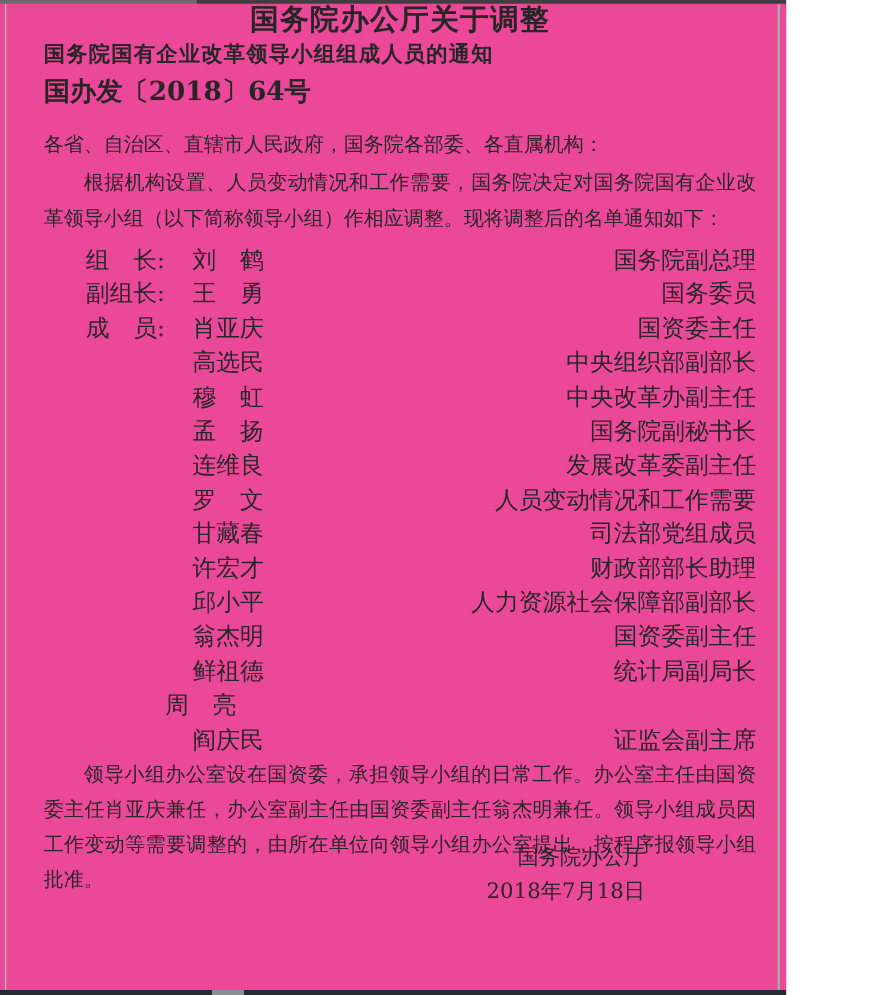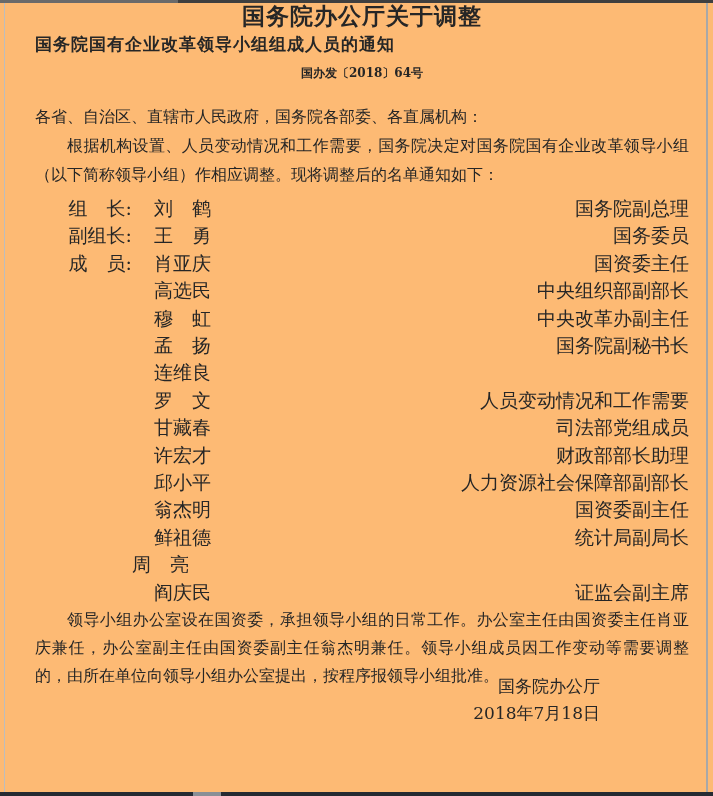--- a/index.html
+++ b/index.html
@@ -1,20 +1,20 @@
 <!DOCTYPE html>
 <html lang="zh"><head>
 <meta charset="utf-8">
 <style>
   html,body { margin:0; padding:0; background:#ffffff; }
   .page {
     position:relative;
-    width:713px; height:796px;
+    width:629px; height:796px;
     box-sizing:border-box;
-    background:#fdba74;
+    background:#ec4899;
     overflow:hidden;
     font-family:"DejaVu Serif","Liberation Serif",serif;
     color:#262626;
   }
   .top-bar {
     position:absolute; top:0; left:0; right:0; height:3px;
     background:linear-gradient(90deg,#6a6a6a 0 25%,#3f3f3f 25% 100%);
     z-index:3;
   }
   .bottom-bar {
@@ -26,21 +26,21 @@
     position:absolute; top:0; bottom:0; left:4px; right:5px;
     border-left:1px solid #bdbdbd;
     border-right:2px solid #a8a8a8;
     pointer-events:none;
     z-index:2;
   }
   .content { position:relative; padding:2px 24px 0 35px; z-index:1; }
 
   .title-line1 { text-align:center; font-size:23px; font-weight:700; line-height:27px; letter-spacing:1px; }
   .title-line2 { text-align:left; font-size:17px; font-weight:700; line-height:31px; letter-spacing:1px; }
-  .doc-number  { text-align:center; font-size:12px; font-weight:700; line-height:26px; }
+  .doc-number  { font-size:21px; font-weight:700; line-height:26px; }
 
   .salutation {
     margin-top:16px;
     font-size:16px; line-height:29px;font-family:Liberation Serif, serif;
   }
   .intro {
     font-size:16px; line-height:29px;
     text-indent:32px;
     text-align:justify;
   }
@@ -115,20 +115,21 @@
           <span class="post">中央改革办副主任</span>
       </div>
       <div class="row">
         <span class="lbl"></span>
           <span class="name">孟　扬</span>
           <span class="post">国务院副秘书长</span>
       </div>
       <div class="row">
         <span class="lbl"></span>
           <span class="name">连维良</span>
+          <span class="post">发展改革委副主任</span>
       </div>
       <div class="row">
         <span class="lbl"></span>
           <span class="name">罗　文</span>
           <span class="post">人员变动情况和工作需要</span>
       </div>
       <div class="row">
         <span class="lbl"></span>
           <span class="name">甘藏春</span>
           <span class="post">司法部党组成员</span>

